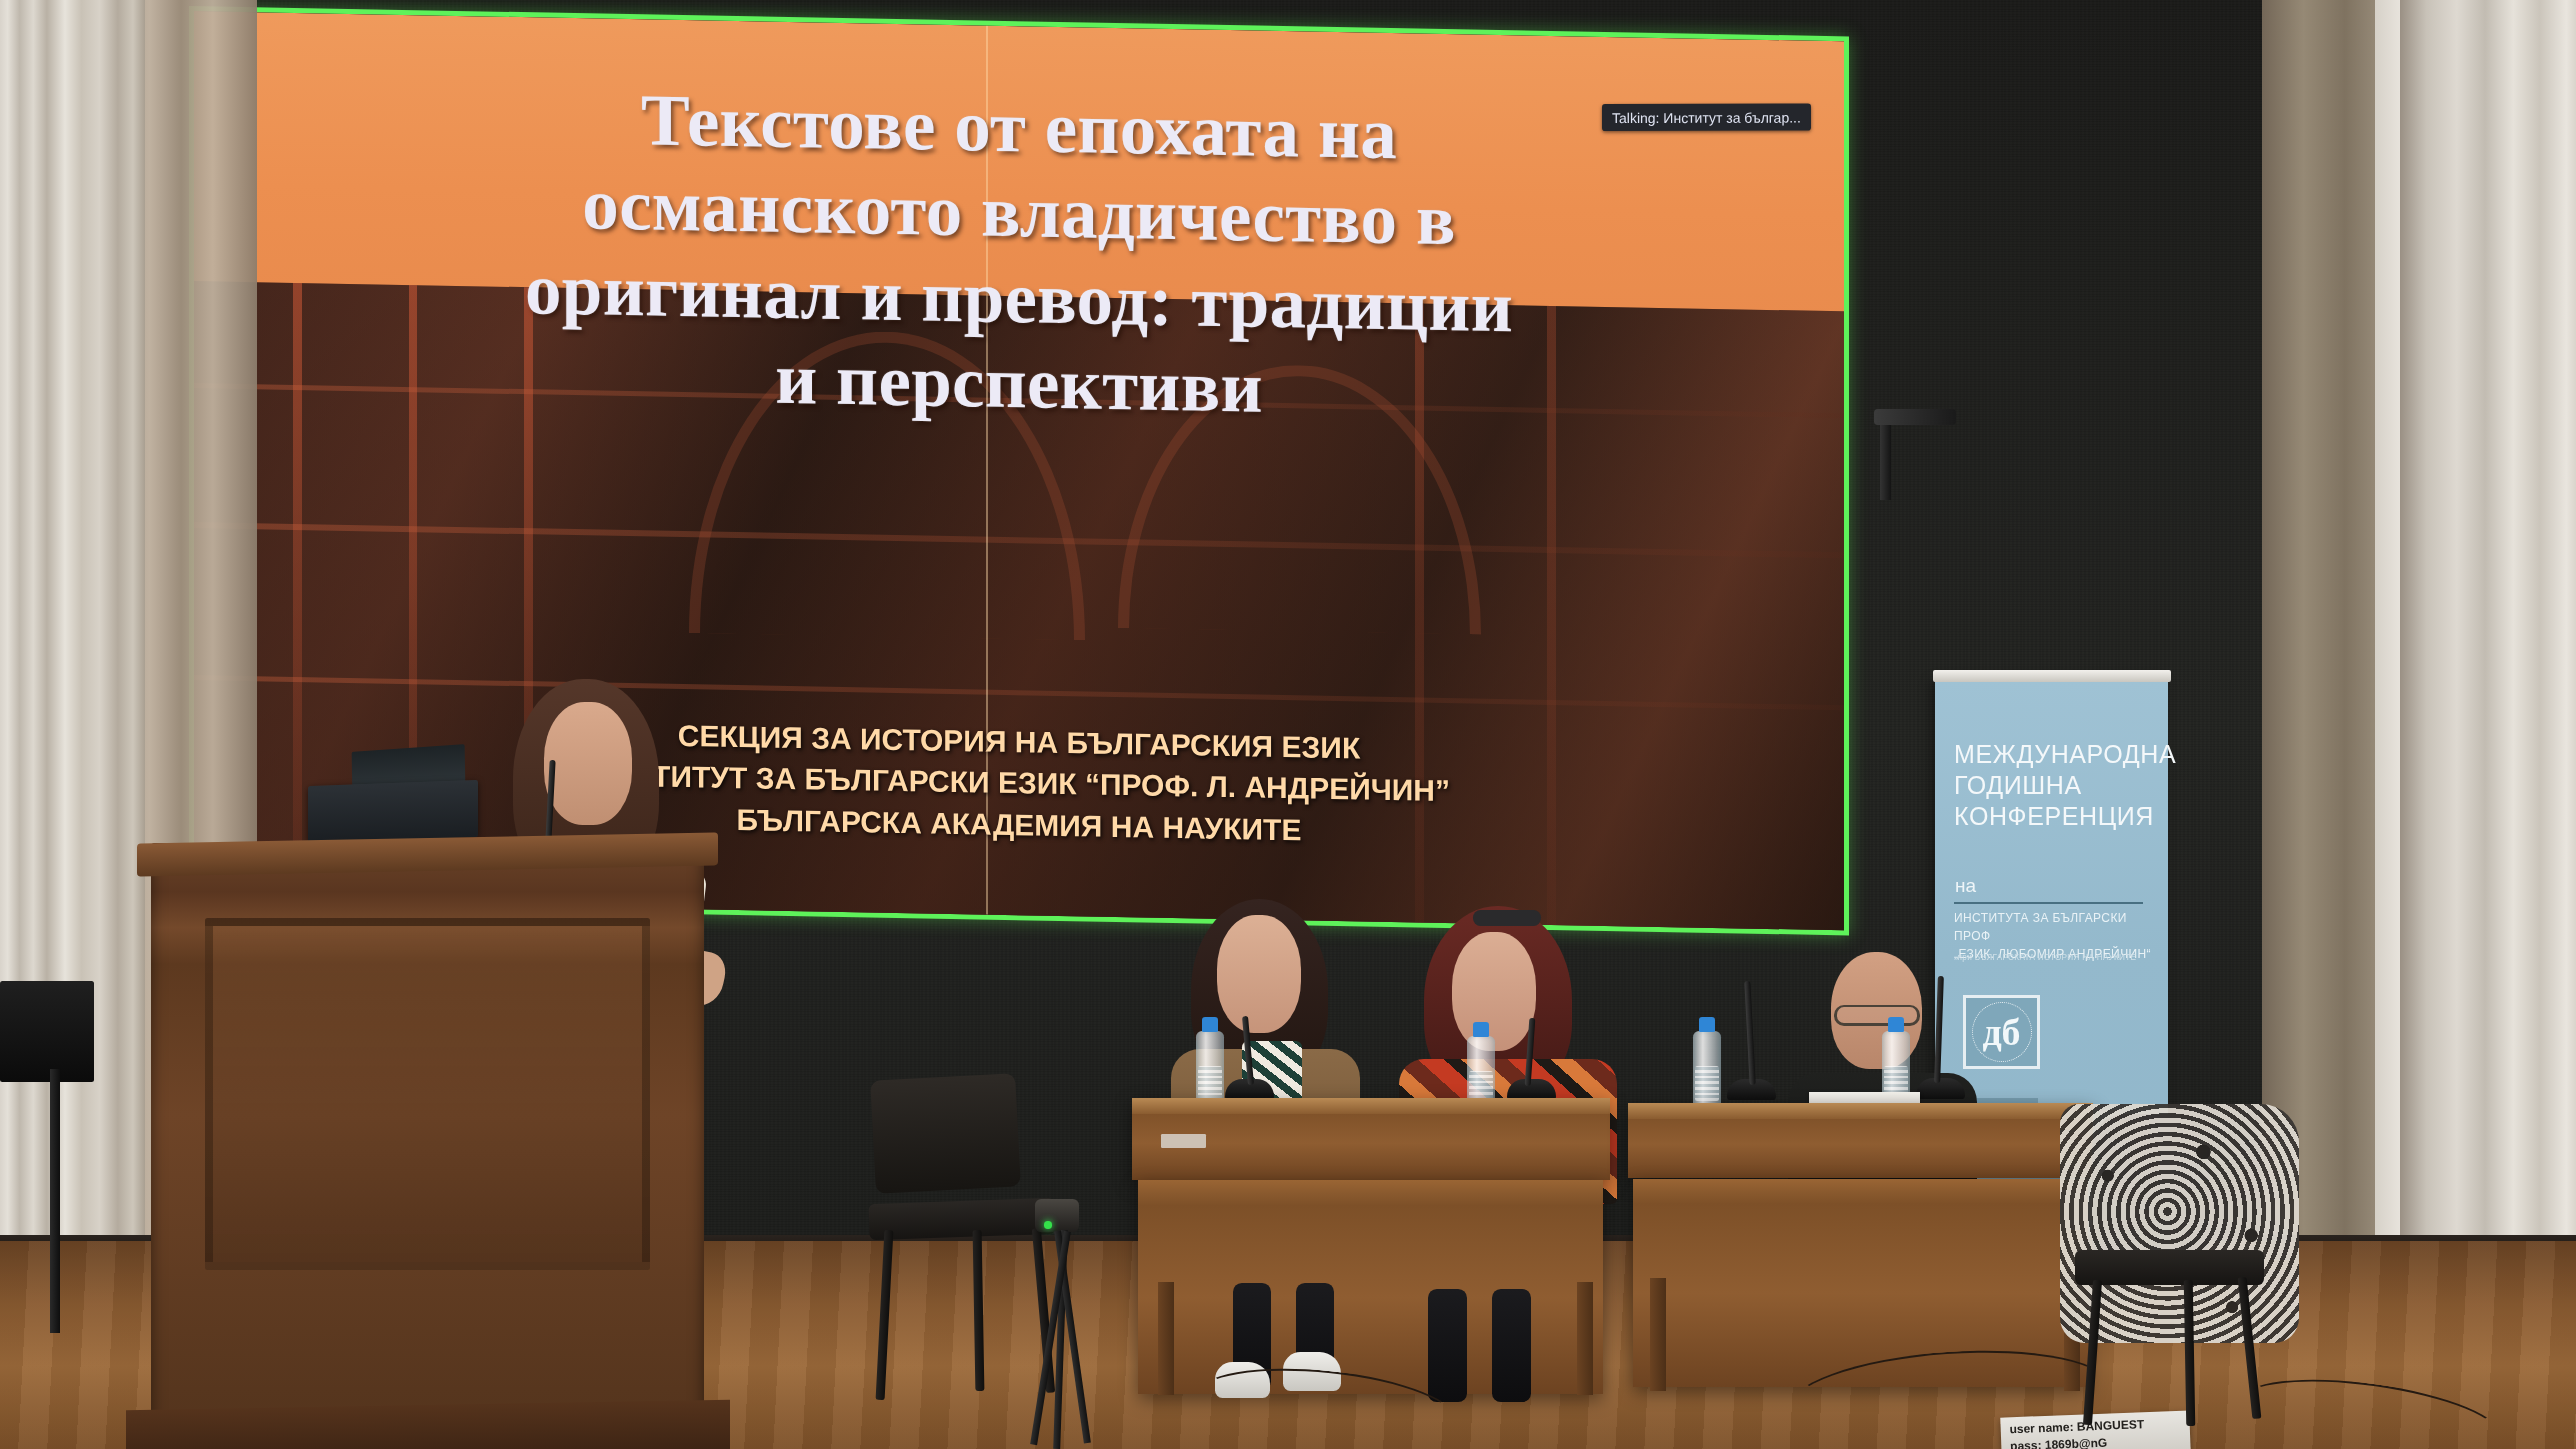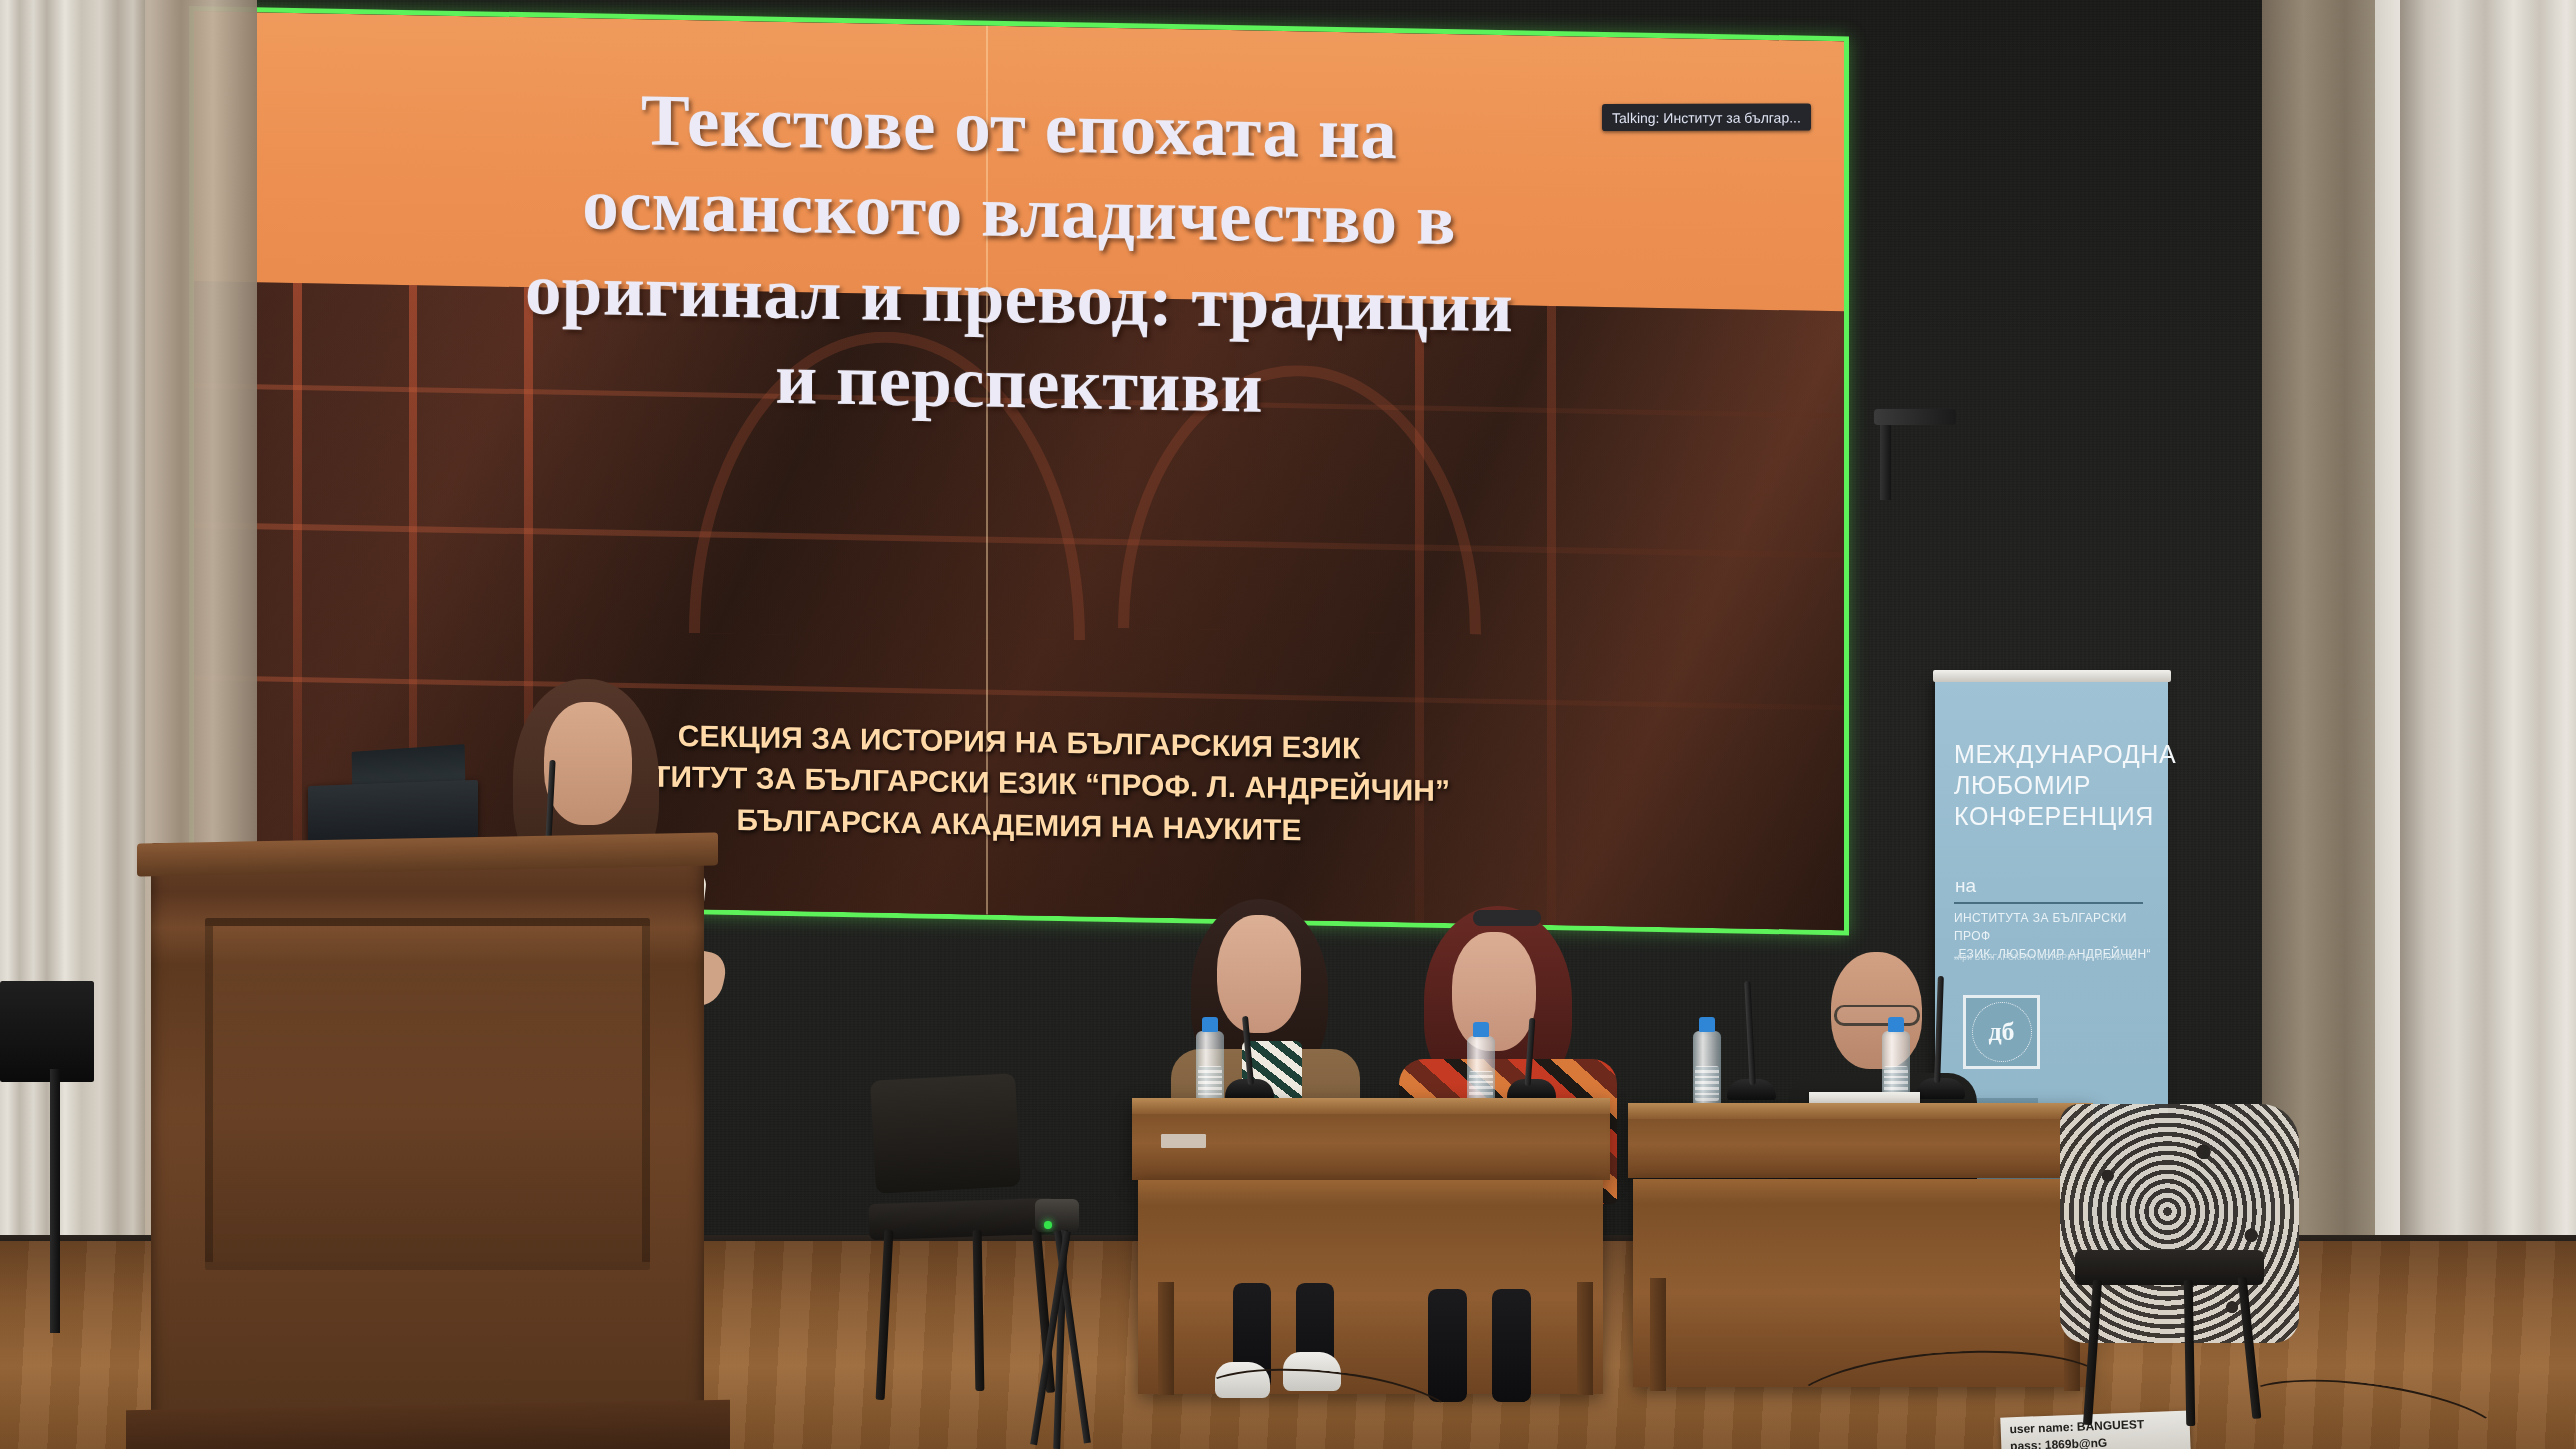--- a/index.html
+++ b/index.html
@@ -376,21 +376,21 @@
   .banner-logo {
     position: absolute; left: 28px; top: 314px; width: 77px; height: 74px;
     border: 3.1px solid #e6eef2;
     background: #7fa7ba;
     display: flex; align-items: center; justify-content: center;
   }
   .banner-logo-inner {
     width: 60px; height: 60px; border-radius: 50%;
     border: 1.9px dotted #e9f1f4;
     display: flex; align-items: center; justify-content: center;
-    color: #f2f8fa; font-family: "Liberation Serif", serif; font-size: 26px; font-weight: bold;
+    color: #f2f8fa; font-family: "Liberation Serif", serif; font-size: 38px; font-weight: bold;
   }
   .banner-bldg {
     position: absolute; left: 29px; top: 408px; width: 74px; height: 33px;
     background:
       linear-gradient(180deg, transparent 0 8.8px, #6f94a6 8.8px 24px, transparent 24px),
       radial-gradient(ellipse at 50% 100%, #6f94a6 0 30%, transparent 31%);
     opacity: .8;
   }
   .banner-bldg::after {
     content:''; position: absolute; left: 0; bottom: -6.3px; width: 74px; height: 1.9px;
@@ -541,21 +541,21 @@
       </div>
 
       <div class="talking-badge">Talking: Институт за българ...</div>
     </div>
   </div>
 
   <div class="banner">
     <div class="banner-top-bar"></div>
     <div class="banner-h">
       <div>МЕЖДУНАРОДНА</div>
-      <div>ЛЮБОМИР</div>
+      <div>ГОДИШНА</div>
       <div>КОНФЕРЕНЦИЯ</div>
     </div>
     <div class="banner-na">на</div>
     <div class="banner-rule"></div>
     <div class="banner-org">
       <div>ИНСТИТУТА ЗА БЪЛГАРСКИ ПРОФ</div>
       <div>„ЕЗИК. ЛЮБОМИР АНДРЕЙЧИН“</div>
     </div>
     <div class="banner-sub">при БЪЛГАРСКАТА ИСТОРИЯ НА НАУКИТЕ</div>
     <div class="banner-logo">

